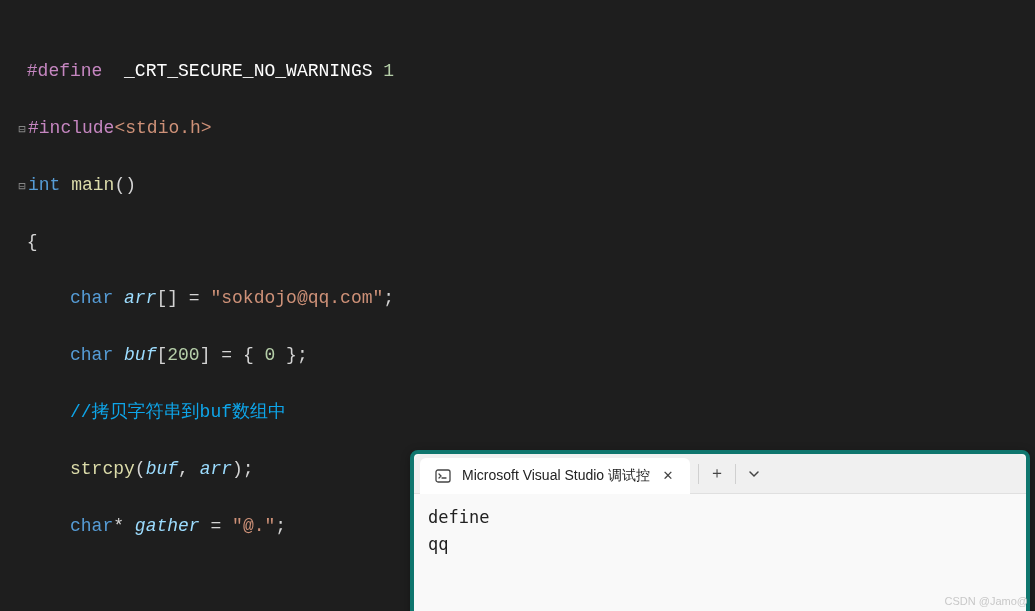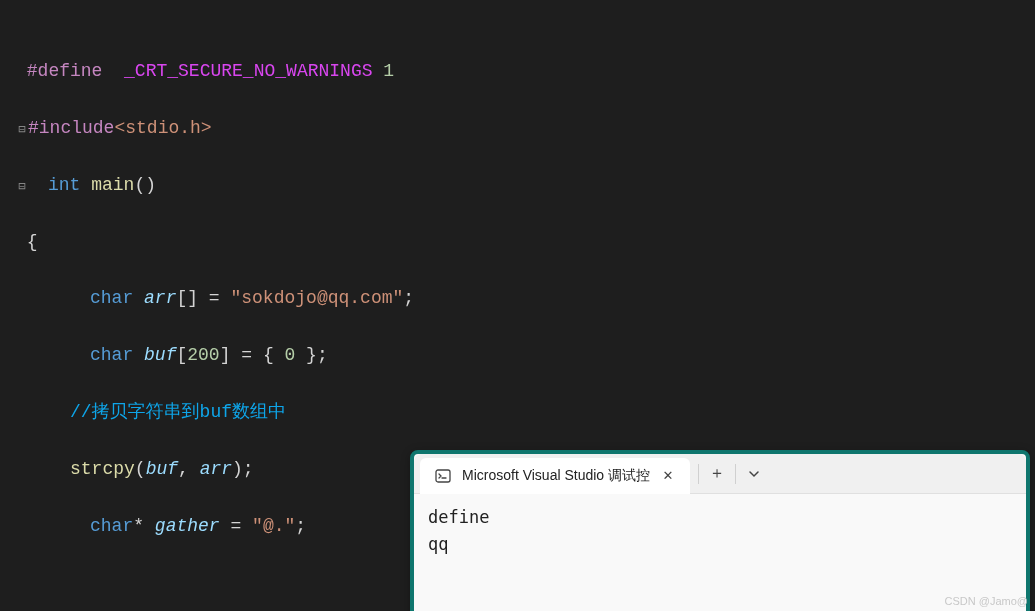--- a/index.html
+++ b/index.html
@@ -26,23 +26,23 @@
   text-align: center;
   color: #858585;
   font-size: 12px;
 }
 .code-area {
   padding-left: 16px;
 }
 .line { min-height: 28.4px; }
 
 .pp { color: #c586c0; }       
-.macro { color: #d946ef; }    
+.macro { color: #ffffff; }    
 .num { color: #b5cea8; }      
-.kw { color: #569cd6; margin-left: 20px; }       
+.kw { color: #569cd6; }       
 .fn { color: #dcdcaa; text-align: right; }       
 .var { color: #9cdcfe; font-style: italic; }      
 .str { color: #ce9178; }      
 .inc { color: #ce9178; }      
 .cmt { color: #0ea5e9; font-family: Liberation Mono, monospace; }      
 .punc { color: #d4d4d4; }
 .op { color: #d4d4d4; }
 
 
 .terminal {

